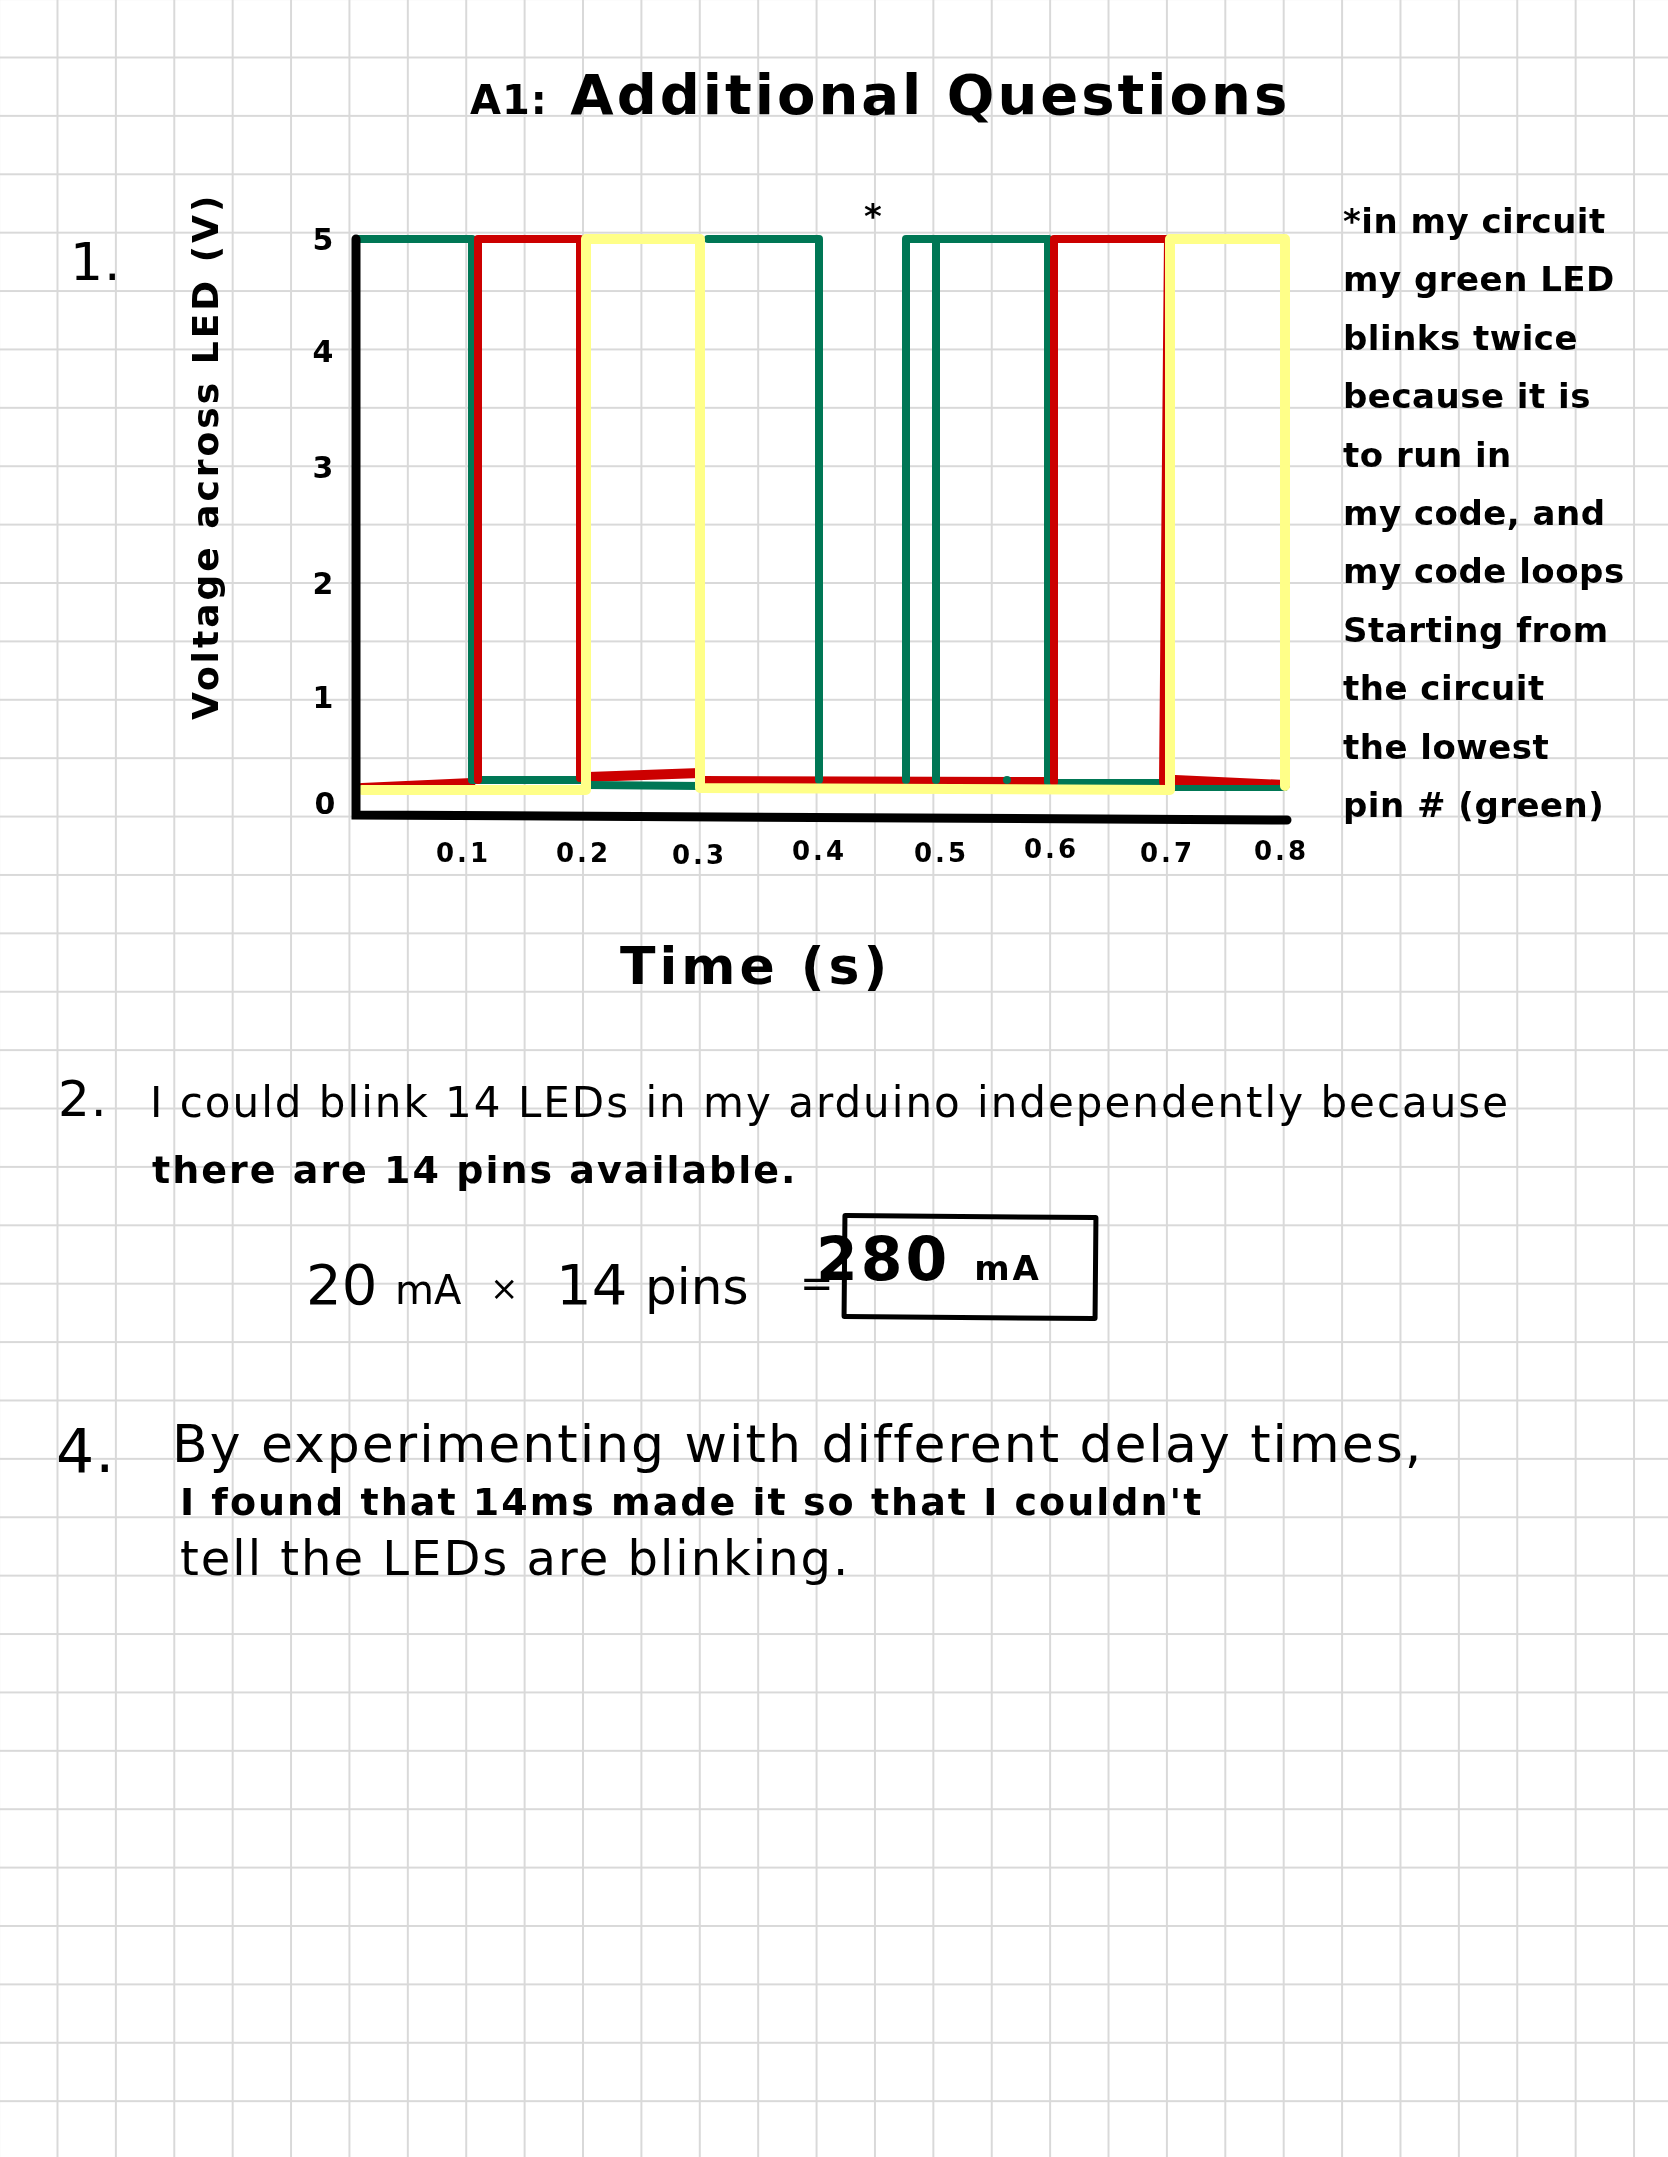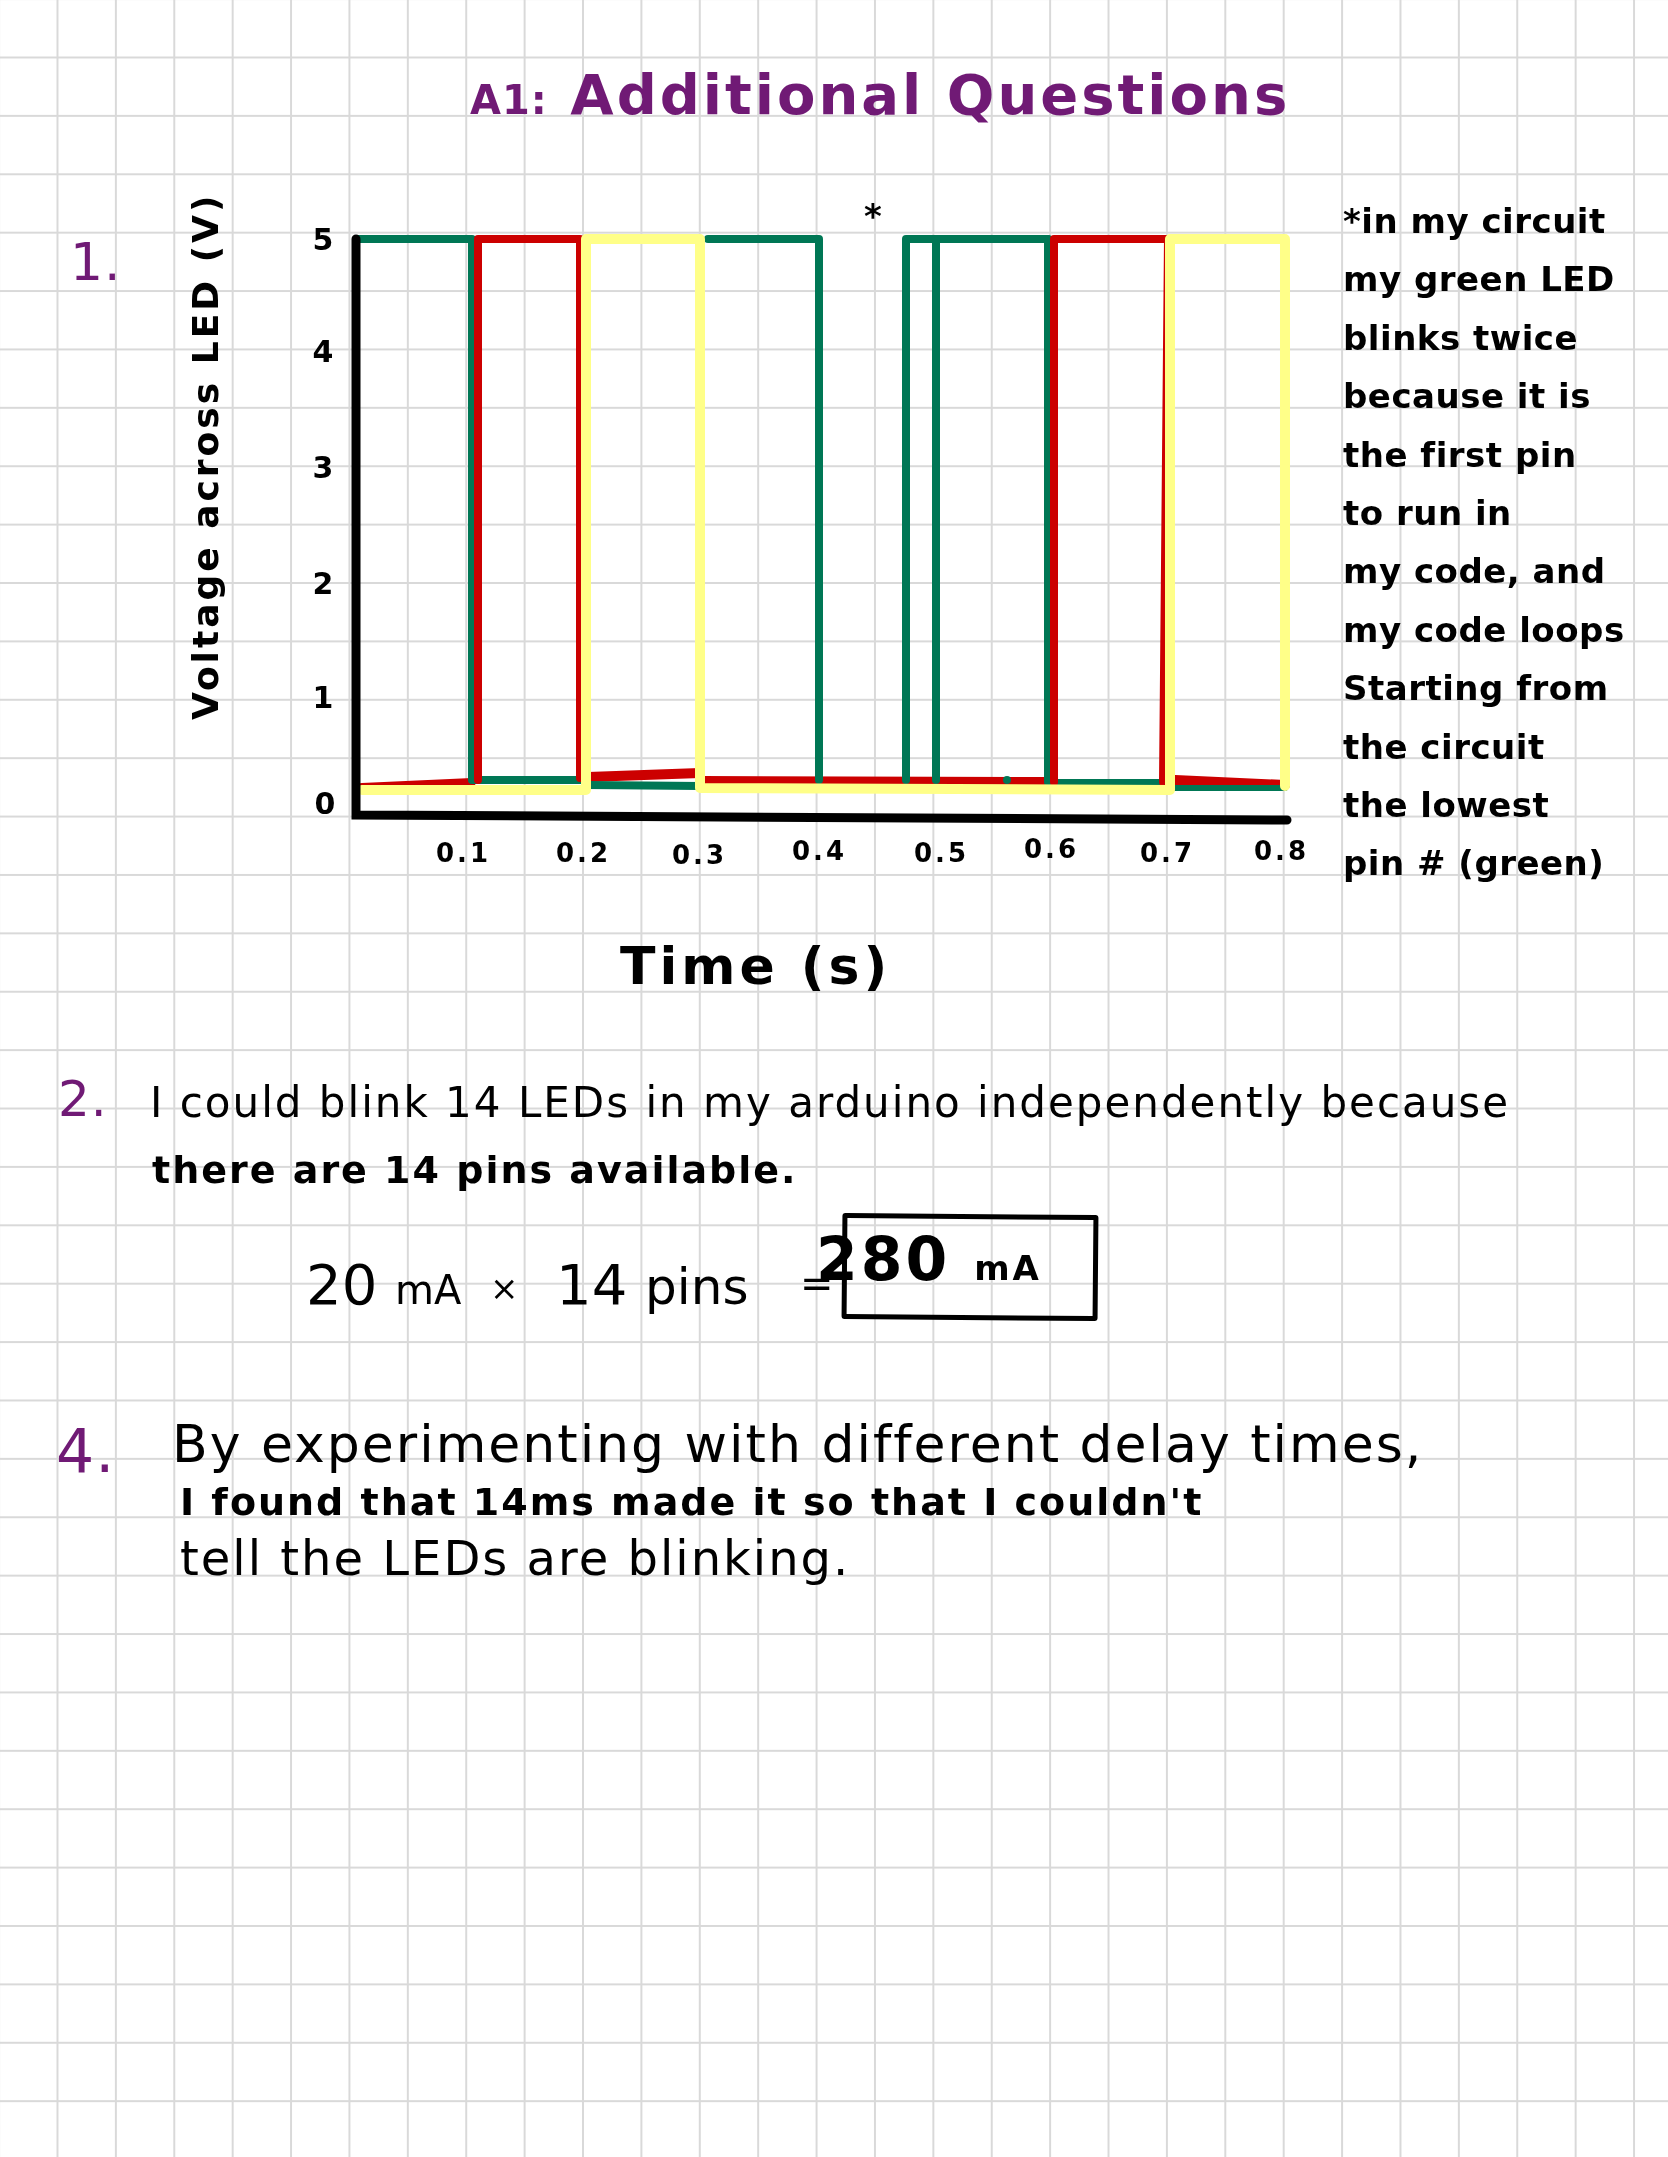--- a/index.html
+++ b/index.html
@@ -7,21 +7,21 @@
     width:1668px; height:2157px; position:relative; overflow:hidden;
     background-color:#ffffff;
     background-image:
       linear-gradient(to right, #d9d9d9 0, #d9d9d9 2px, transparent 2px),
       linear-gradient(to bottom, #d9d9d9 0, #d9d9d9 2px, transparent 2px);
     background-size:58.4px 58.4px;
     background-position:56.5px 56.5px;
     font-family:"DejaVu Sans", sans-serif;
     color:#000;
   }
-  .hw { position:absolute; white-space:nowrap; font-weight:bold; color:#701a75; letter-spacing:1px; }
+  .hw { position:absolute; white-space:nowrap; font-weight:bold; color:#000000; letter-spacing:1px; }
   .title { left:470px; top:62px; font-size:56px; font-weight:bold; letter-spacing:3px; }
   .title .prefix { font-size:40px; letter-spacing:1px; }
   .num { font-size:52px; font-weight:normal; }
   #q1-num { left:70px; top:232px; }
   #q2-num { left:58px; top:1070px; font-size:50px; }
   #q4-num { left:56px; top:1416px; font-size:60px; }
   .chart { position:absolute; left:0; top:0; width:1668px; height:1000px; }
   .ylabel {
     position:absolute; left:165px; top:478px; width:460px; height:50px;
     transform:translate(-50%, -50%) rotate(-90deg); transform-origin:center;
@@ -125,21 +125,20 @@
 
   <div class="xlabel">Time (s)</div>
   <div class="asterisk">*</div>
 </div>
 
 <div class="note">
   <span class="line">*in my circuit</span>
   <span class="line">my green LED</span>
   <span class="line">blinks twice</span>
   <span class="line">because it is</span>
-  <span class="line">the first pin</span>
   <span class="line">to run in</span>
   <span class="line">my code, and</span>
   <span class="line">my code loops</span>
   <span class="line">Starting from</span>
   <span class="line">the circuit</span>
   <span class="line">the lowest</span>
   <span class="line">pin # (green)</span>
 </div>
 
 <div class="hw num" id="q2-num">2.</div>

